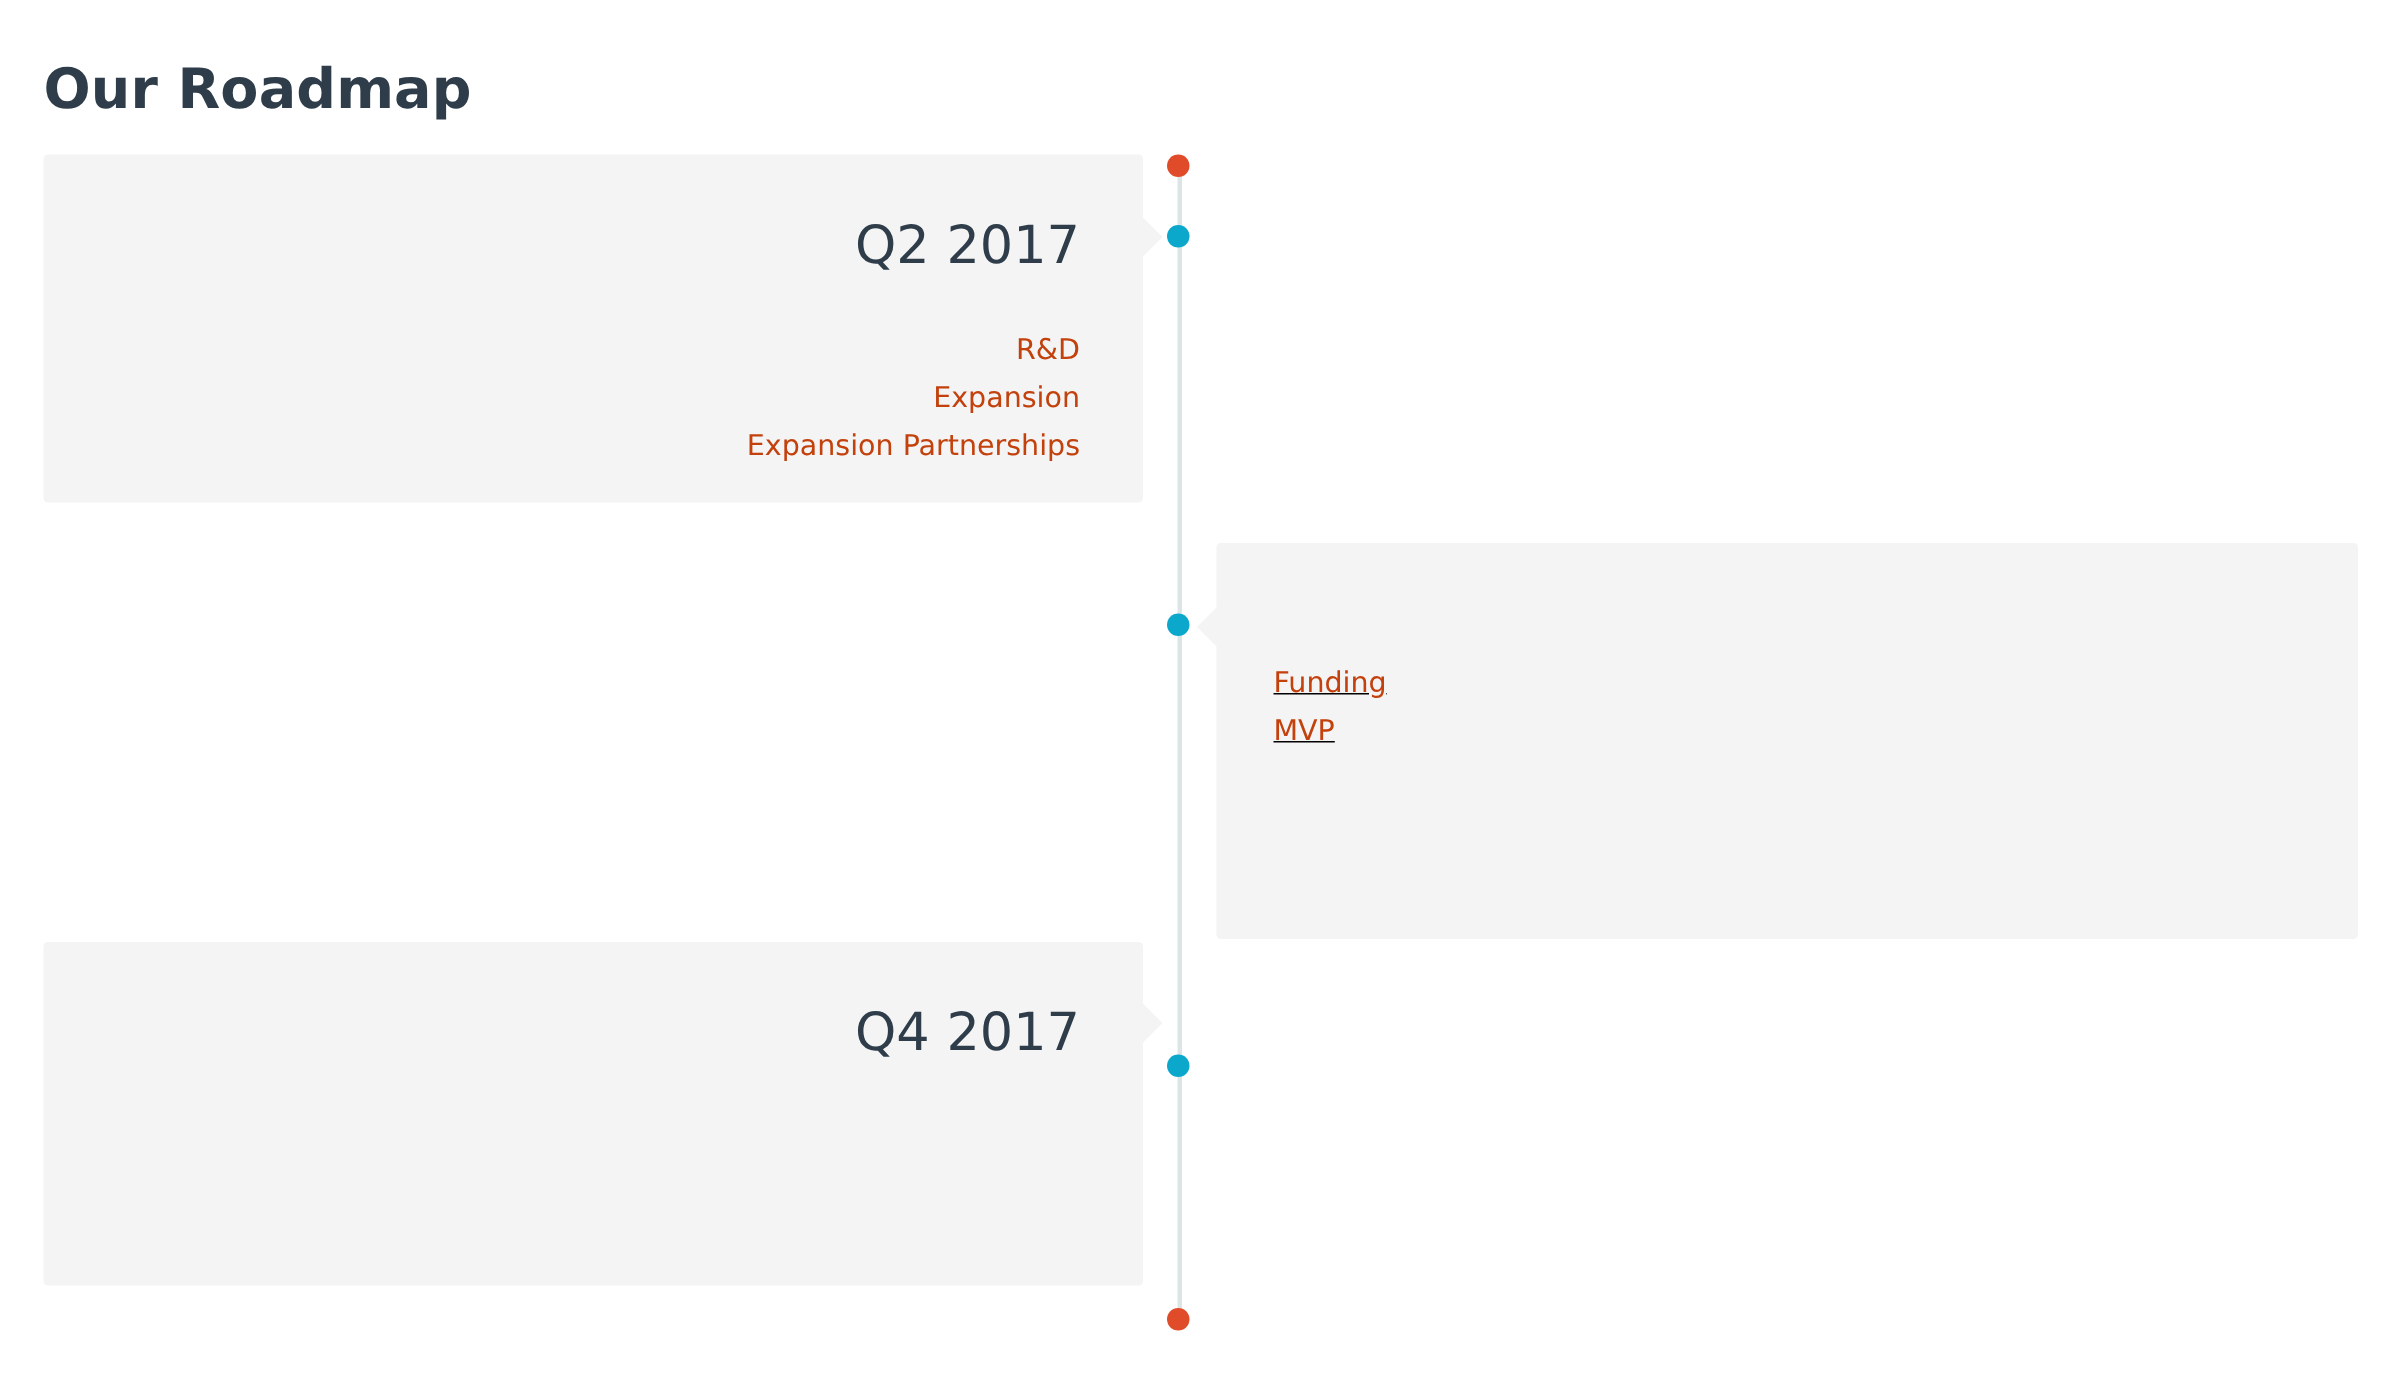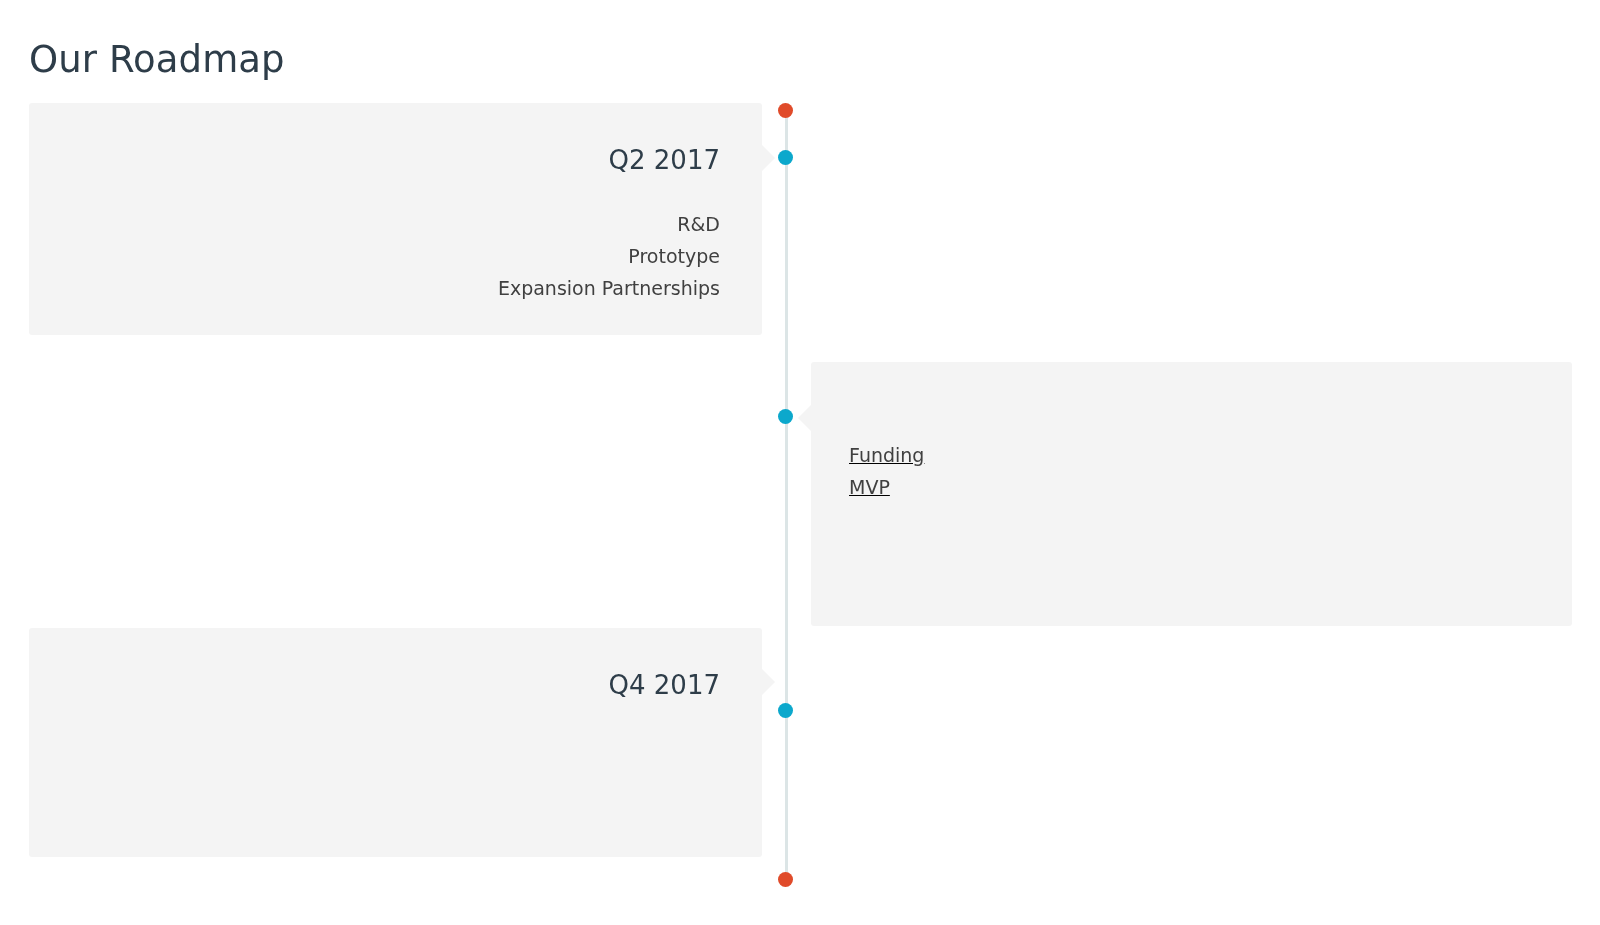--- a/index.html
+++ b/index.html
@@ -19,21 +19,21 @@
     width: 1600px;
     height: 925px;
   }
 
   
   .page-title {
     position: absolute;
     left: 29px;
     top: 14px;
     font-size: 37px;
-    font-weight: 400;
+    font-weight: 700;
     color: #2e3d49;
     letter-spacing: 0.1px;
     line-height: 1.15;
     white-space: nowrap;
   }
 
   
   .timeline-axis {
     position: absolute;
     left: 785px;
@@ -82,36 +82,36 @@
   .milestone.align-right .notch {
     right: -13px;
     border-left: 14px solid #f4f4f4;
   }
   .milestone.align-left .notch {
     left: -13px;
     border-right: 14px solid #f4f4f4;
   }
 
   .milestone-title {
-    font-size: 26px;
+    font-size: 35px;
     font-weight: 400;
     color: #2e3d49;
     line-height: 1;
     margin: 0;
     white-space: nowrap;
   }
 
   .milestone-items {
     list-style: none;
     margin: 0;
     padding: 0;
   }
   .milestone-items li {
     font-size: 19px;
-    color: #404040;
+    color: #c2410c;
     line-height: 32px;
     white-space: nowrap;
   }
 
   
   #card-q2 {
     left: 29px;
     top: 103px;
     width: 733px;
     height: 232px;
@@ -150,21 +150,21 @@
     <span class="axis-dot node" style="top:306px;"></span>
     <span class="axis-dot node" style="top:600px;"></span>
     <span class="axis-dot endpoint" style="top:769px;"></span>
   </div>
 
   <div class="milestone align-right" id="card-q2">
     <span class="notch"></span>
     <h2 class="milestone-title">Q2 2017</h2>
     <ul class="milestone-items">
       <li>R&amp;D</li>
-      <li>Prototype</li>
+      <li>Expansion</li>
       <li>Expansion Partnerships</li>
     </ul>
   </div>
 
   <div class="milestone align-left" id="card-q3">
     <span class="notch"></span>
     <ul class="milestone-items">
       <li>Funding</li>
       <li>MVP</li>
     </ul>

